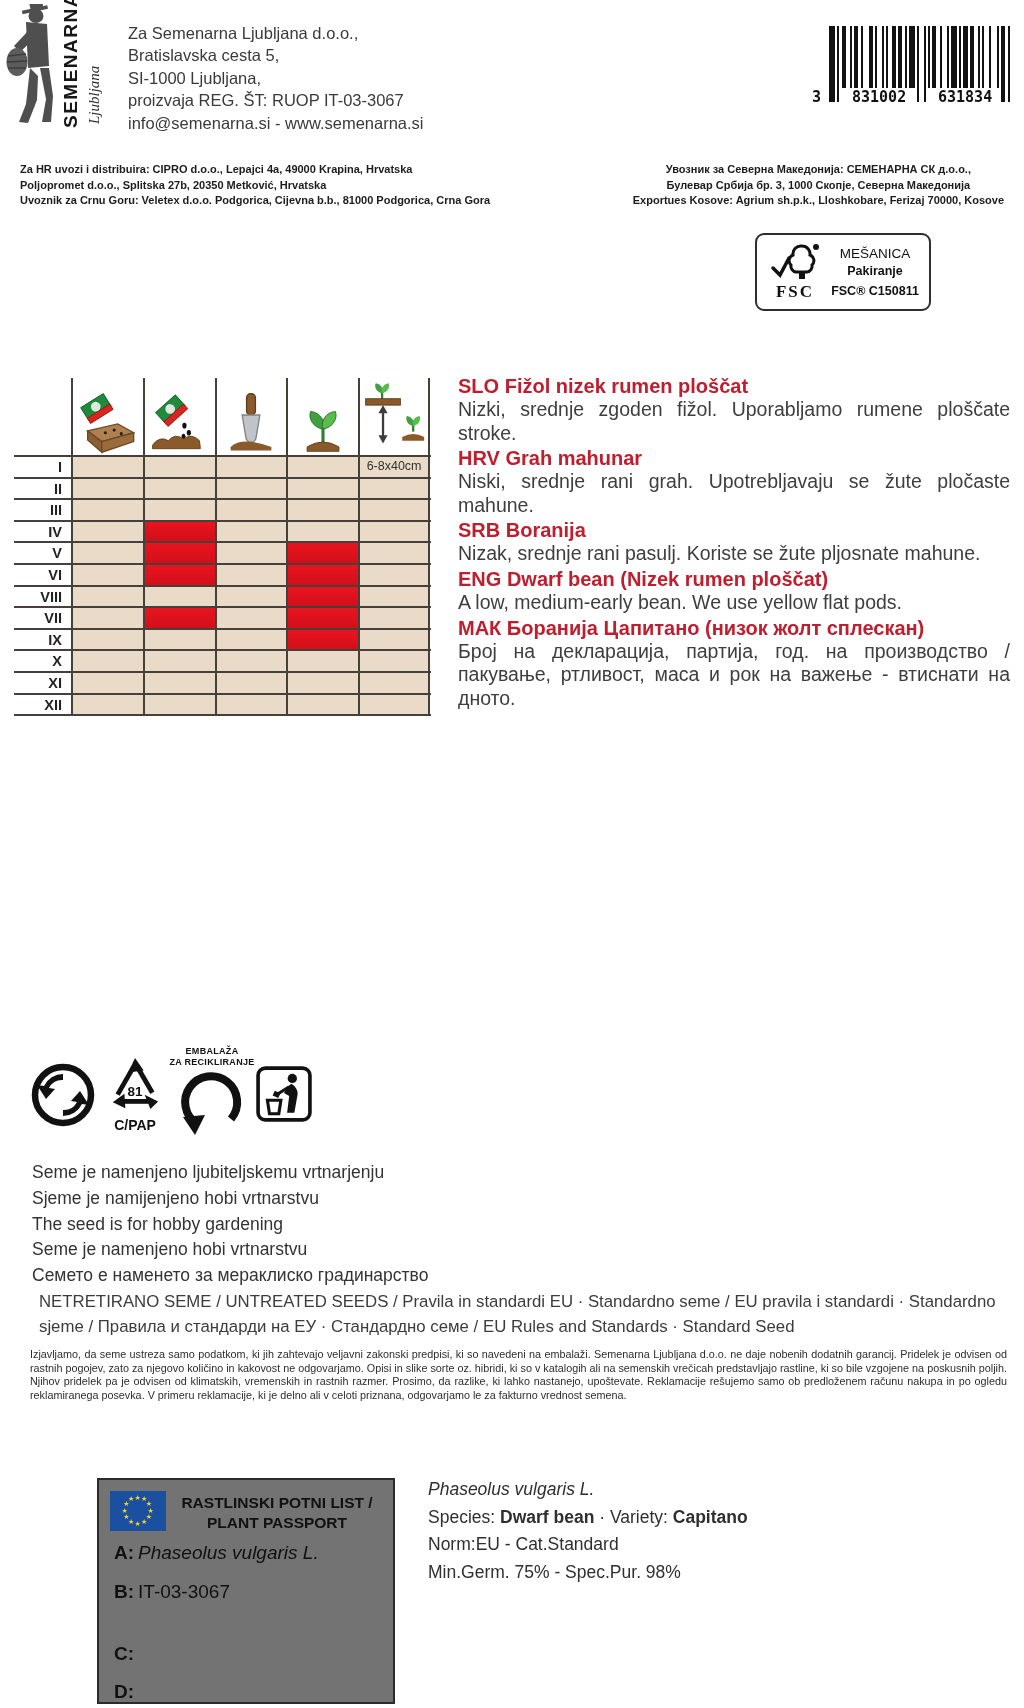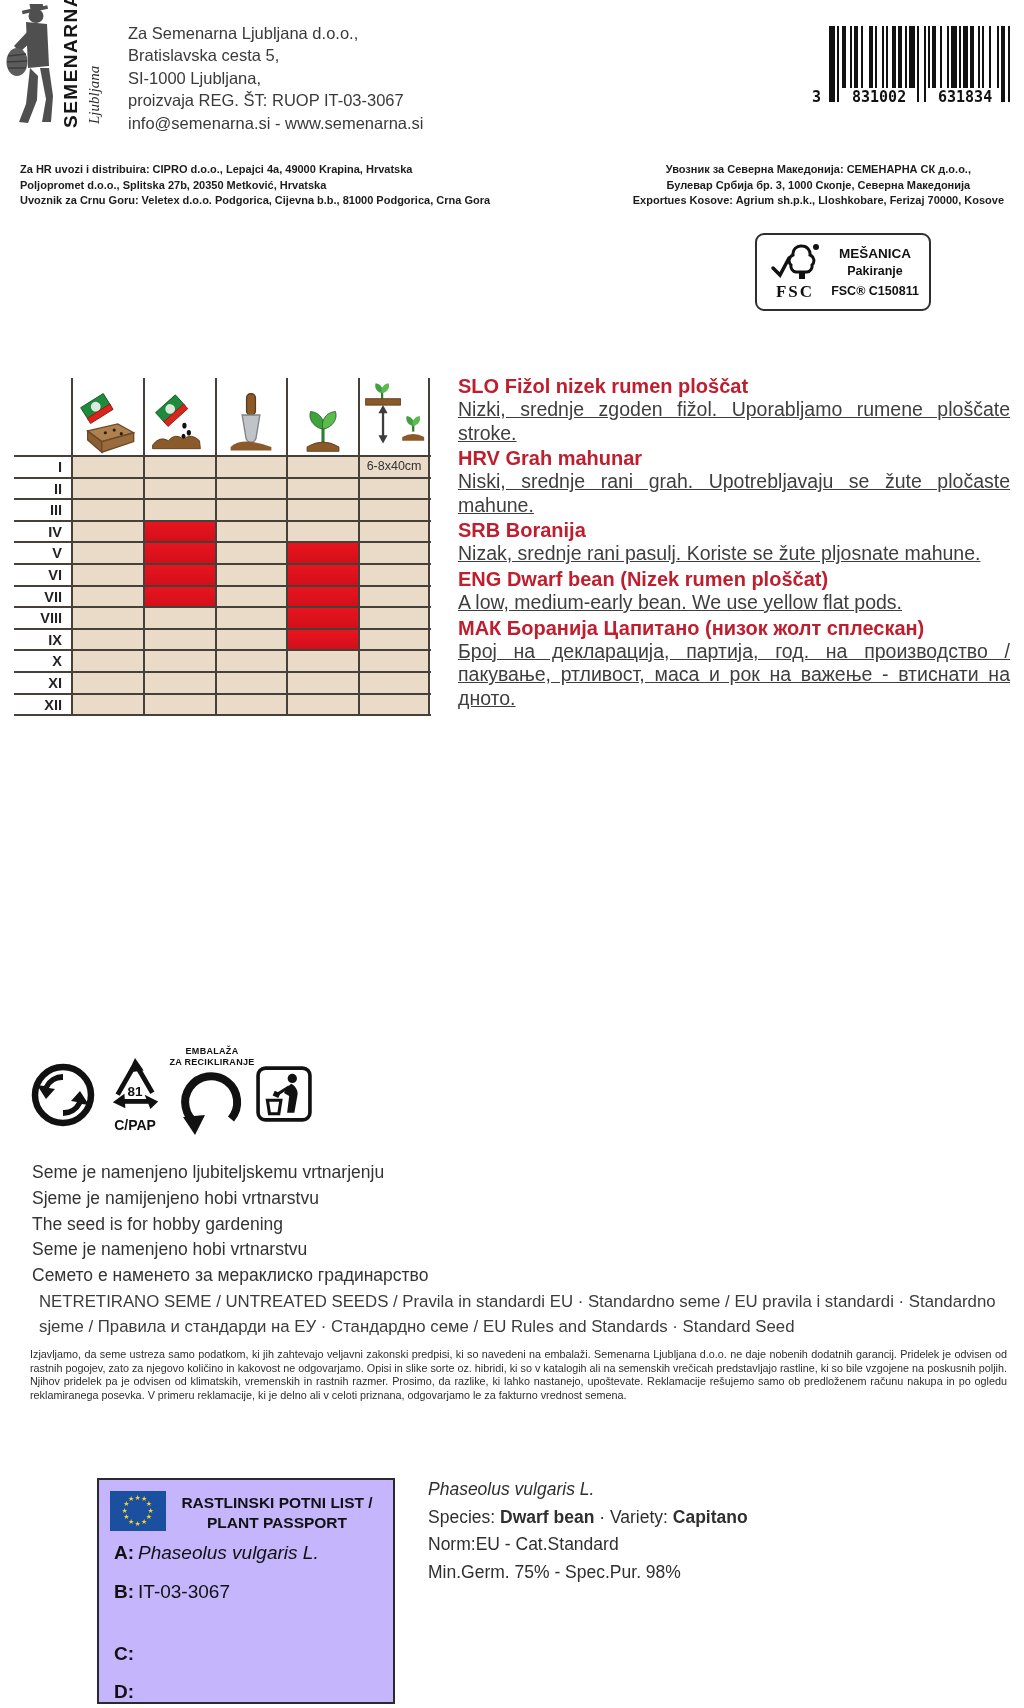--- a/index.html
+++ b/index.html
@@ -26,56 +26,56 @@
   
   .dist { position:absolute; top:162px; font-size:11px; font-weight:bold; line-height:15.6px; color:#1c1c1c; }
   .dist-left { left:20px; }
   .dist-right { right:20px; text-align:center; }
   
   .fsc-box { position:absolute; left:755px; top:233px; width:176px; height:78px;
     border:2.5px solid #2e2e2e; border-radius:9px; display:flex; align-items:center; padding:4px 6px; background:#fff; }
   .fsc-left { width:64px; text-align:center; }
   .fsc-acr { font-family:"Liberation Serif", serif; font-weight:bold; font-size:17px; color:#111; letter-spacing:2px; margin-top:-3px; }
   .fsc-right { flex:1; text-align:center; color:#111; }
-  .fsc-type { font-weight:bold; font-size:13.5px; }
+  .fsc-type { font-weight:normal; font-size:13.5px; }
   .fsc-subj { font-weight:bold; font-size:12.5px; margin-top:3px; }
   .fsc-lic { font-weight:bold; font-size:12.5px; margin-top:6px; }
   
   .calendar { position:absolute; left:14px; top:378px; width:417px; }
   .cal-header { display:flex; height:77px; }
   .cal-lab-h { width:57px; }
   .cal-ih { width:71.8px; border-left:2px solid #45413a; display:flex; align-items:flex-end; justify-content:center; padding-bottom:1px; }
   .cal-ih:last-child { border-right:2px solid #45413a; }
   .cal-grid { border-bottom:2px solid #45413a; }
   .cal-row { display:flex; height:21.6px; border-top:2px solid #45413a; }
   .cal-lab { width:57px; text-align:right; padding-right:9px; font-size:14.5px; font-weight:bold;
     color:#222; line-height:20px; background:#fff; }
   .cal-cell { width:71.8px; border-left:2px solid #45413a; background:#eadbc8; }
   .cal-cell:last-child { border-right:2px solid #45413a; }
   .cal-cell.on { background:linear-gradient(#e8141f,#d30f1a); }
   .cal-cell.sp { font-size:12.5px; color:#333; text-align:center; line-height:19px; font-weight:normal; }
   
   .desc { position:absolute; left:458px; top:374px; width:552px; }
   .desc h3 { color:#bf1e2e; font-size:20px; line-height:24px; font-weight:bold; }
-  .desc p { color:#3f3e3e; font-size:19.5px; line-height:23.6px; text-align:justify; margin-bottom:1px;text-decoration:underline; }
+  .desc p { color:#3f3e3e; font-size:19.5px; line-height:23.6px; text-align:justify; margin-bottom:1px; }
   
   .green-dot { position:absolute; left:30px; top:1062px; width:66px; height:66px; }
   .mobius { position:absolute; left:106px; top:1058px; width:58px; text-align:center; }
   .mobius .mat { font-weight:bold; font-size:14px; color:#111; margin-top:1px; }
   .embal { position:absolute; left:160px; top:1046px; width:104px; text-align:center; }
   .embal-cap { font-size:9px; font-weight:bold; color:#111; line-height:10.5px; letter-spacing:.3px; }
   .circ-arrow { display:block; margin:2px auto 0; }
   .tidyman { position:absolute; left:256px; top:1066px; width:56px; height:56px; }
   
   .hobby { position:absolute; left:32px; top:1160px; font-size:17.5px; line-height:25.8px; color:#333; }
   .untreated { position:absolute; left:30px; top:1289px; width:978px; font-size:16.8px; line-height:25px; color:#3c3c3c;margin-left:9px; }
   .legal { position:absolute; left:30px; top:1348px; width:977px; font-size:10.8px; line-height:13.5px;
     text-align:justify; color:#2d2d2d; }
   
-  .passport { position:absolute; left:97px; top:1478px; width:298px; height:226px; border:2.5px solid #2b2b2b; background:#c4b5fd; }
+  .passport { position:absolute; left:97px; top:1478px; width:298px; height:226px; border:2.5px solid #2b2b2b; background:#737373; }
   .eu-flag { position:absolute; left:11px; top:11px; width:56px; height:40px; background:#1b4fa0; }
   .eu-star { position:absolute; color:#f8d12c; font-size:7px; line-height:7px; }
   .pp-title { position:absolute; left:70px; top:13px; width:216px; text-align:center;
     font-weight:bold; font-size:15.5px; line-height:19.5px; color:#111; }
   .pp-row { position:absolute; left:15px; font-size:19px; color:#111; }
   .pp-row b { font-weight:bold; }
   .pp-a { top:62px; } .pp-b { top:101px; } .pp-c { top:163px; } .pp-d { top:201px; }
   .pp-a .pp-val { font-style:italic; }
   .pp-val { margin-left:4px; }
   
@@ -283,31 +283,31 @@
         </div>
         <div class="cal-row">
           <div class="cal-lab">VI</div>
           <div class="cal-cell"></div>
           <div class="cal-cell on"></div>
           <div class="cal-cell"></div>
           <div class="cal-cell on"></div>
           <div class="cal-cell"></div>
         </div>
         <div class="cal-row">
+          <div class="cal-lab">VIII</div>
+          <div class="cal-cell"></div>
+          <div class="cal-cell"></div>
+          <div class="cal-cell"></div>
+          <div class="cal-cell on"></div>
+          <div class="cal-cell"></div>
+        </div>
+        <div class="cal-row">
           <div class="cal-lab">VII</div>
           <div class="cal-cell"></div>
           <div class="cal-cell on"></div>
-          <div class="cal-cell"></div>
-          <div class="cal-cell on"></div>
-          <div class="cal-cell"></div>
-        </div>
-        <div class="cal-row">
-          <div class="cal-lab">VIII</div>
-          <div class="cal-cell"></div>
-          <div class="cal-cell"></div>
           <div class="cal-cell"></div>
           <div class="cal-cell on"></div>
           <div class="cal-cell"></div>
         </div>
         <div class="cal-row">
           <div class="cal-lab">IX</div>
           <div class="cal-cell"></div>
           <div class="cal-cell"></div>
           <div class="cal-cell"></div>
           <div class="cal-cell on"></div>

